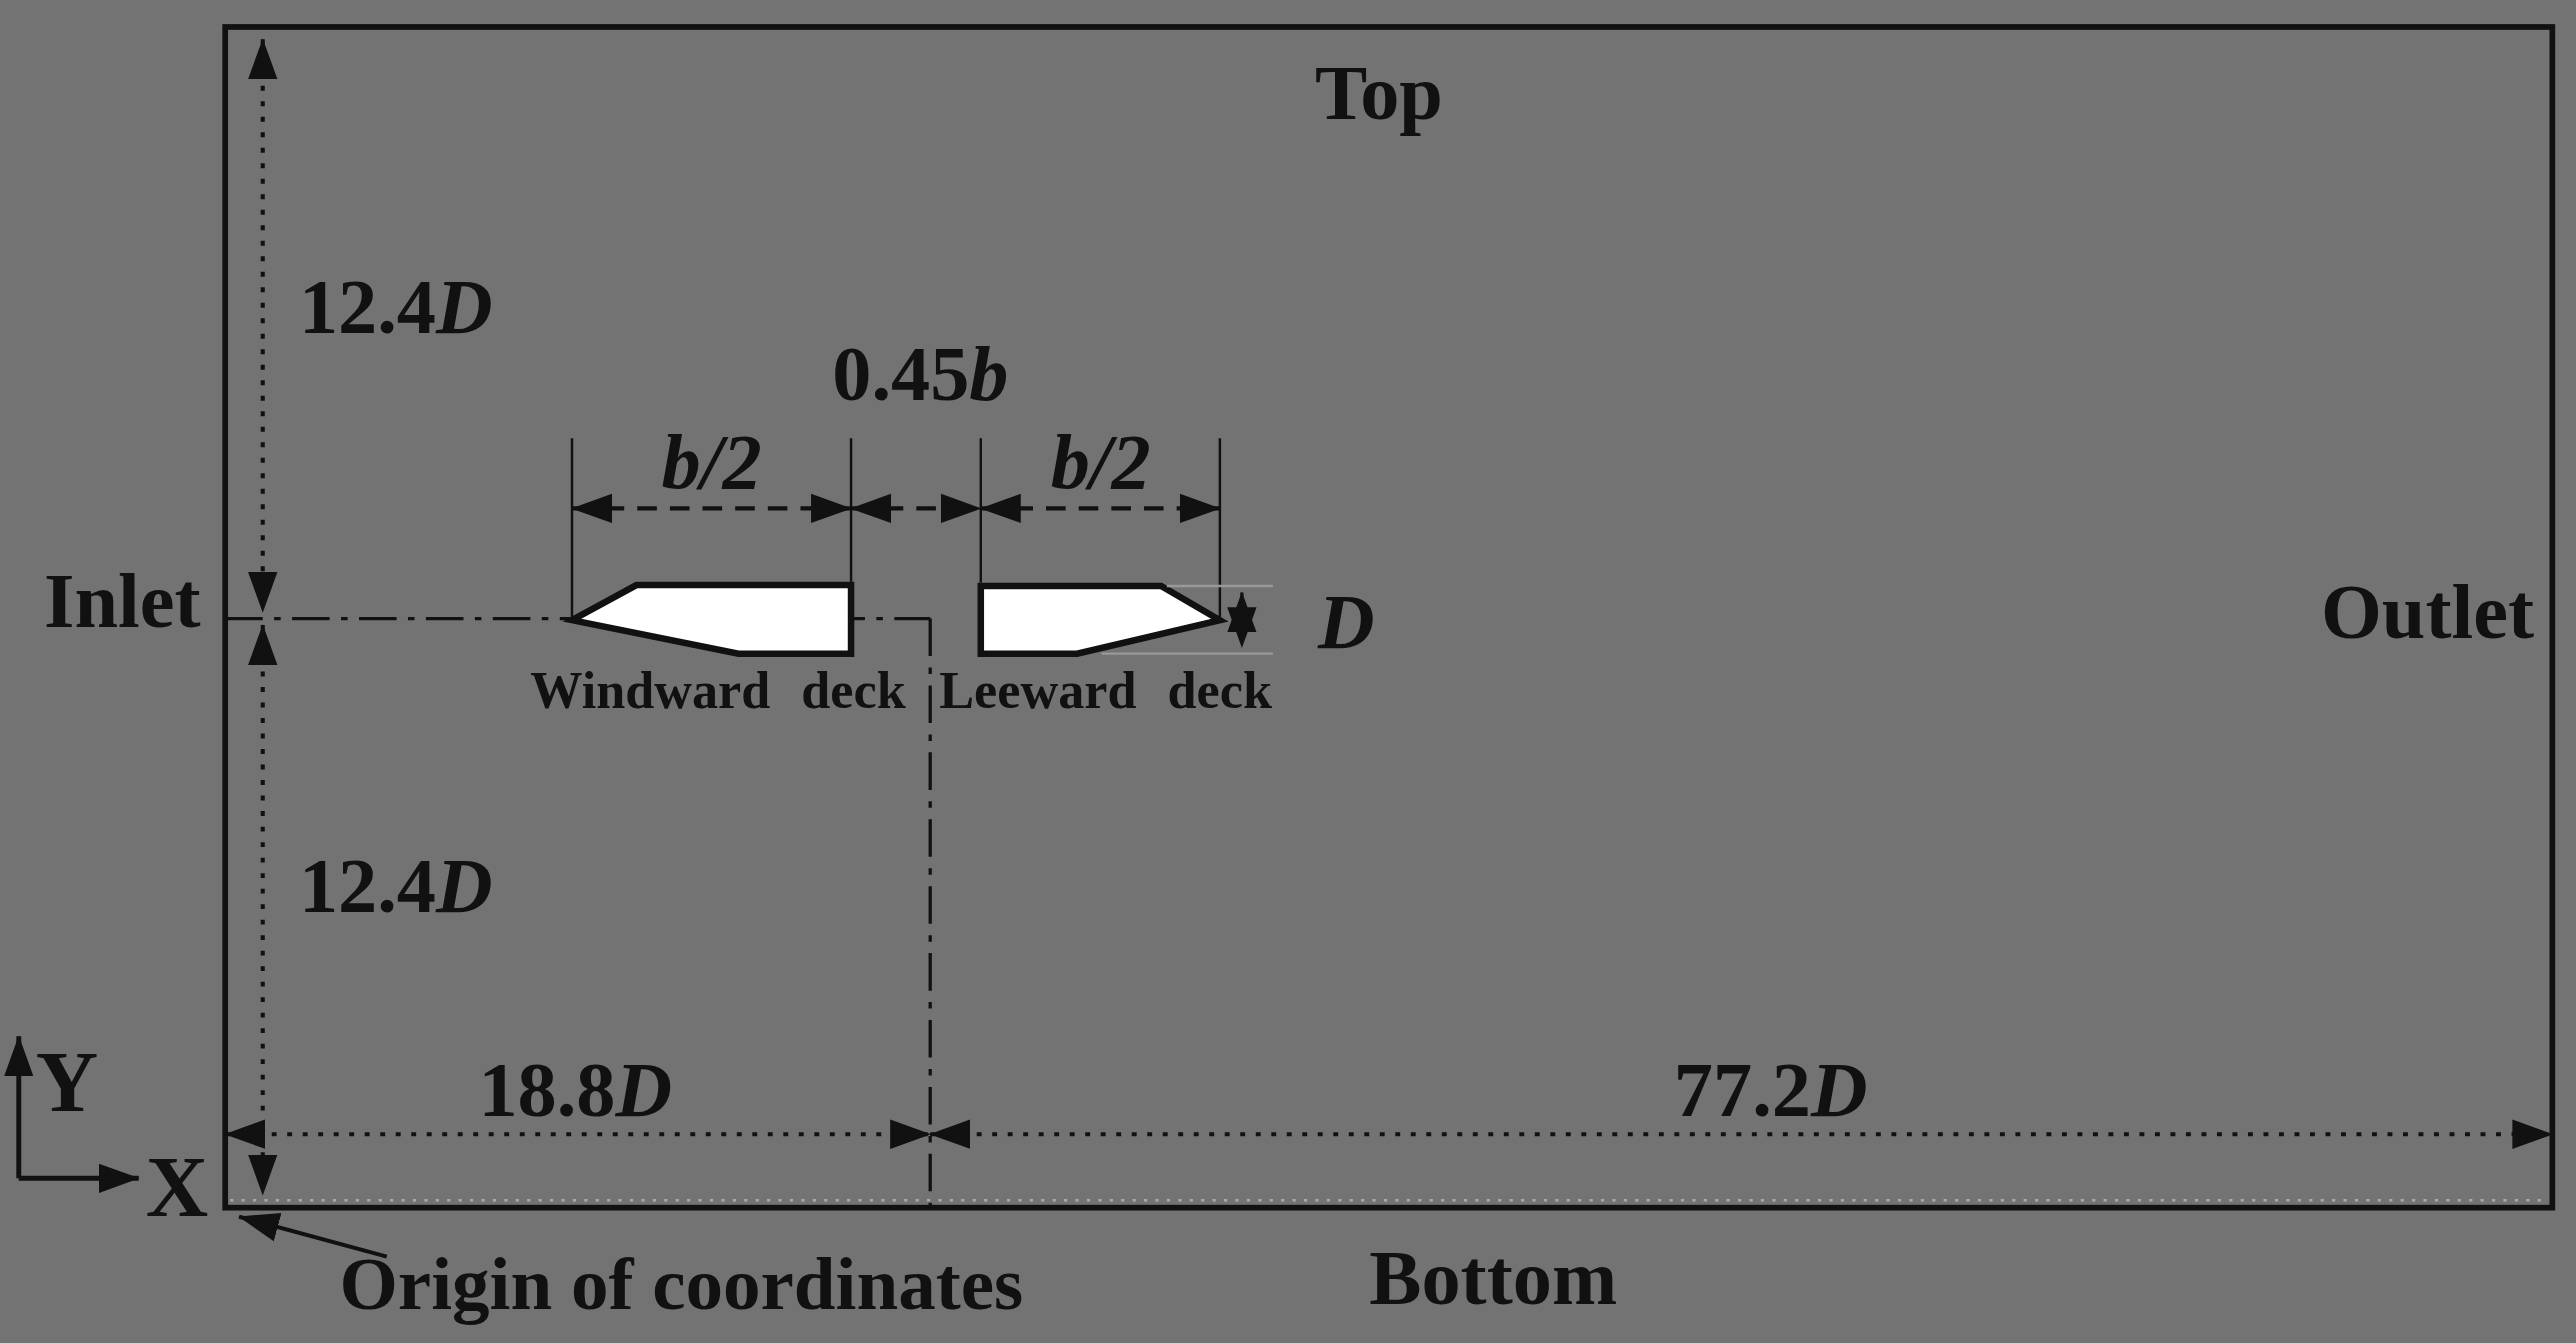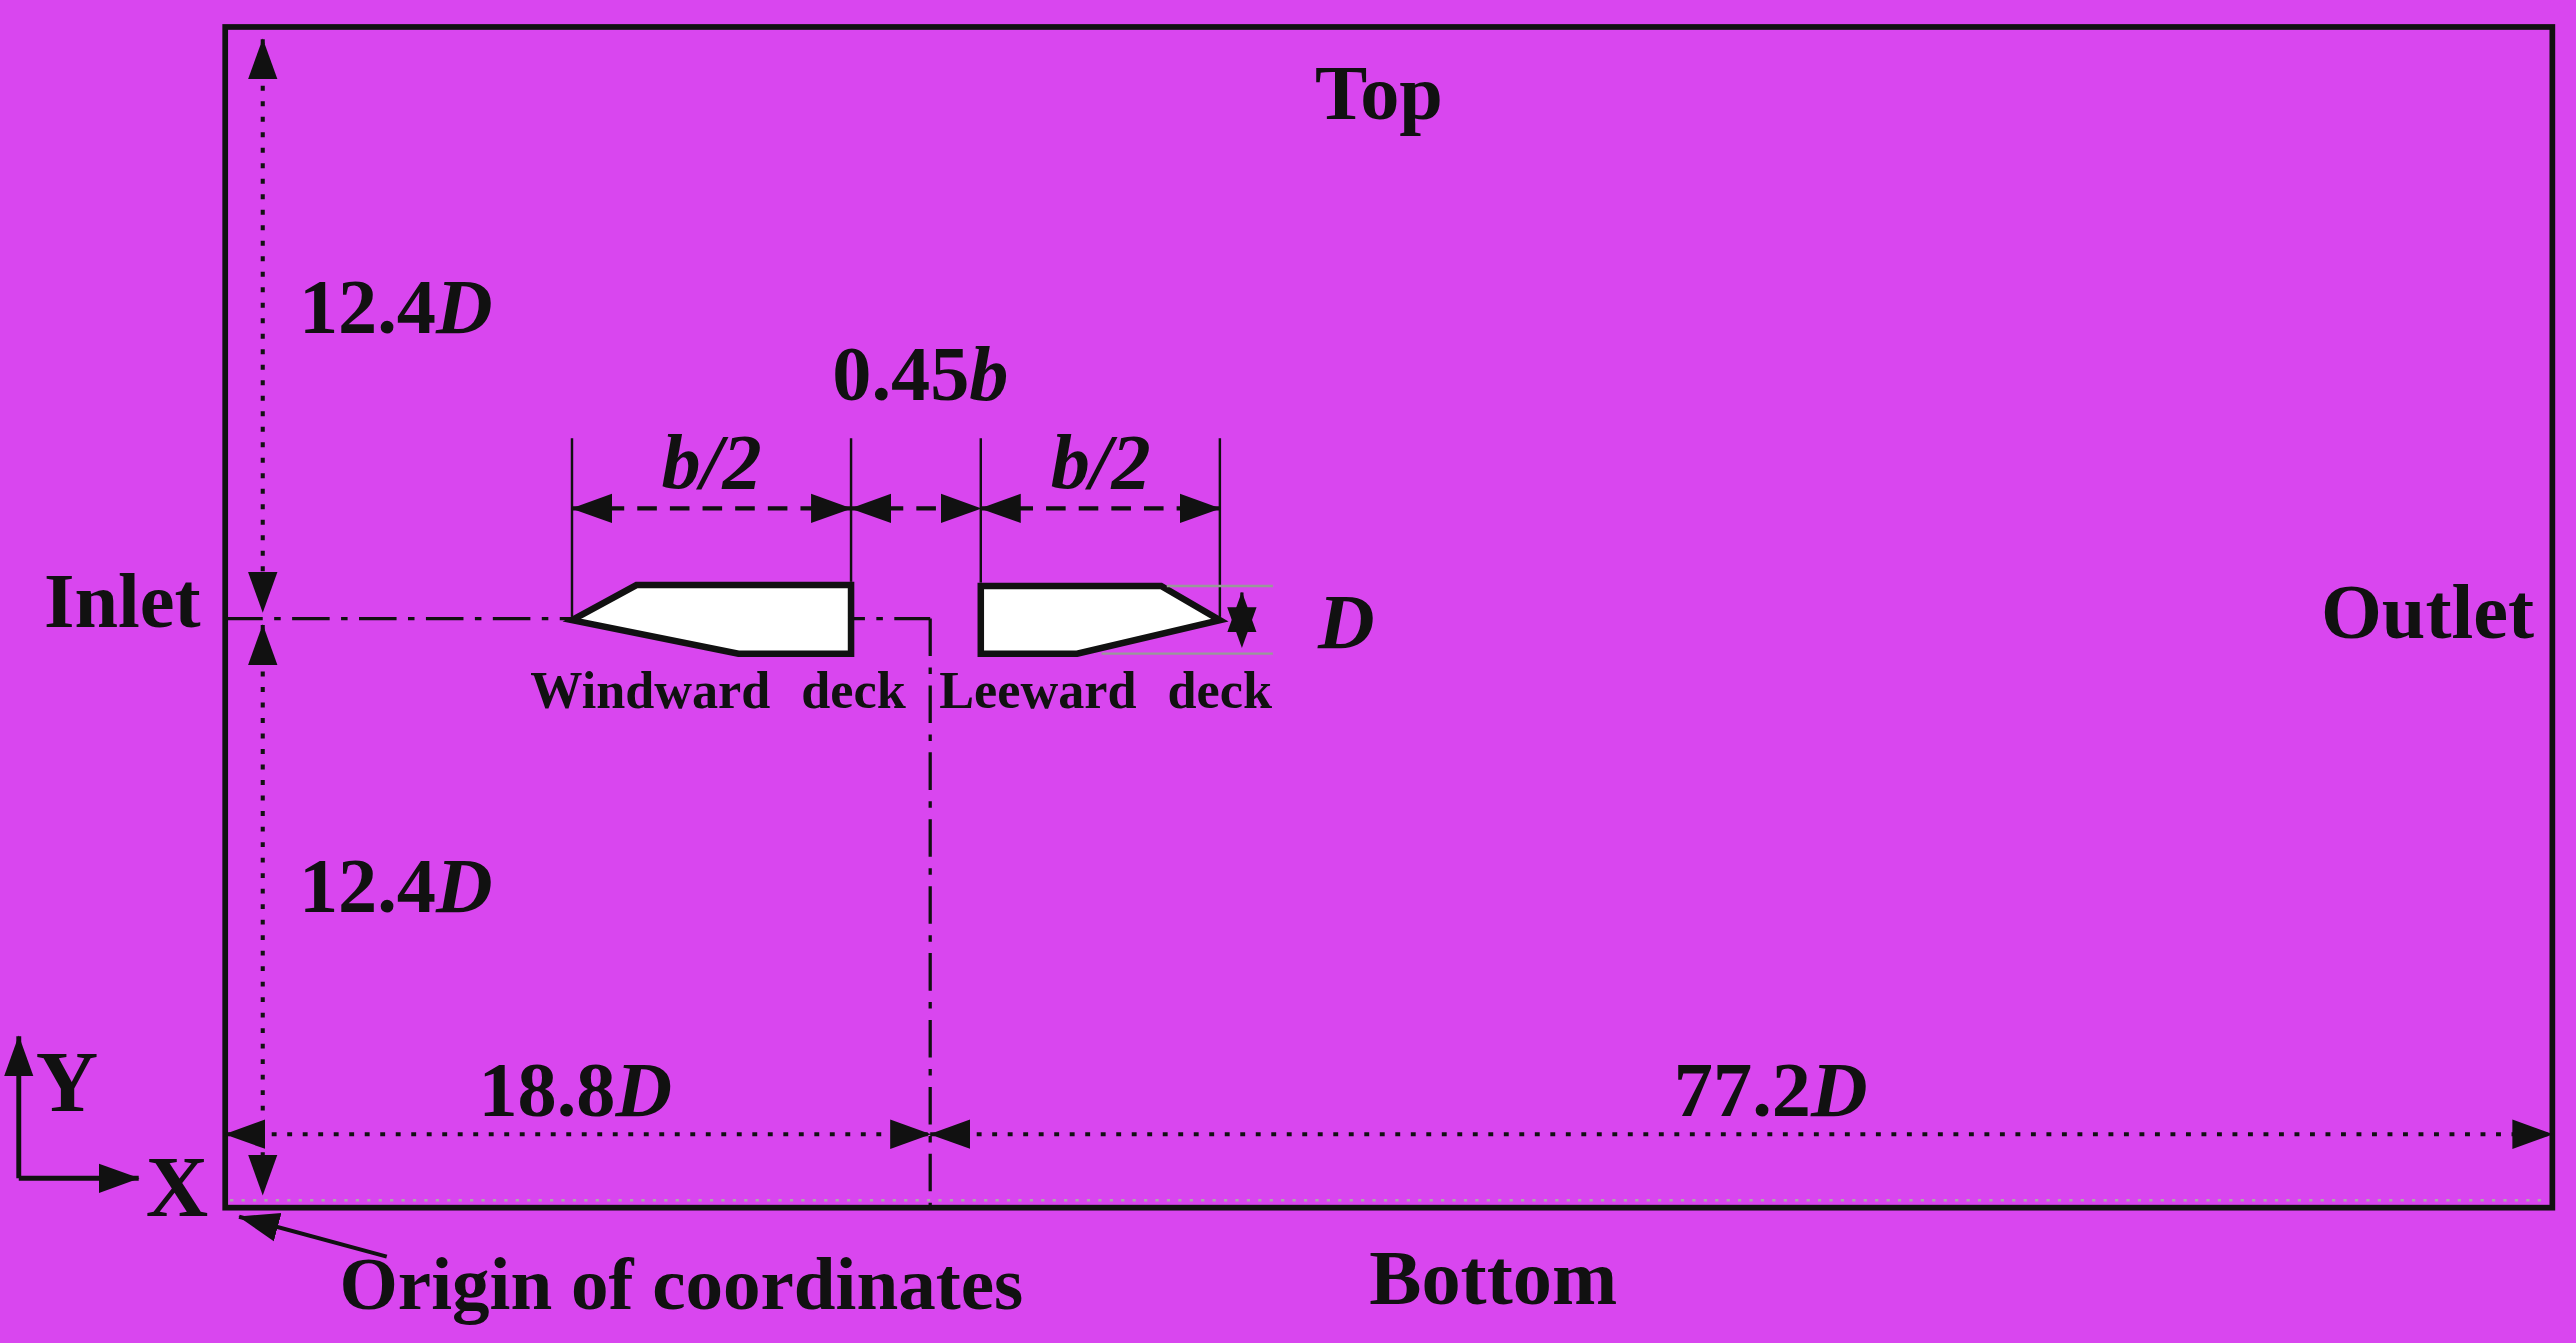--- a/index.html
+++ b/index.html
@@ -1,16 +1,16 @@
 <!DOCTYPE html>
 <html style="font-size:13px"><head>
 <meta charset="utf-8">
 <style>
   html,body{margin:0;padding:0;background:#ffffff;}
-  .canvas-wrap{position:relative;width:2576px;height:1344px;background:#d946ef;overflow:hidden;}
+  .canvas-wrap{position:relative;width:2576px;height:1344px;background:#737373;overflow:hidden;}
   svg{display:block;}
   .lbl{font-family:"Liberation Serif","DejaVu Serif",serif;font-weight:bold;fill:#111;text-anchor:middle;}
   .s95{font-size:96px;}
   .s62{font-size:64px;word-spacing:22px;}
   .s92{font-size:92px;}
   .s105{font-size:106px;}
   .it{font-style:italic;}
   .deck{fill:#ffffff;stroke:#111;stroke-width:8;stroke-linejoin:miter;}
   .ext{stroke:#111;stroke-width:3;}
   .ext-faint{stroke:#999;stroke-width:3;}

